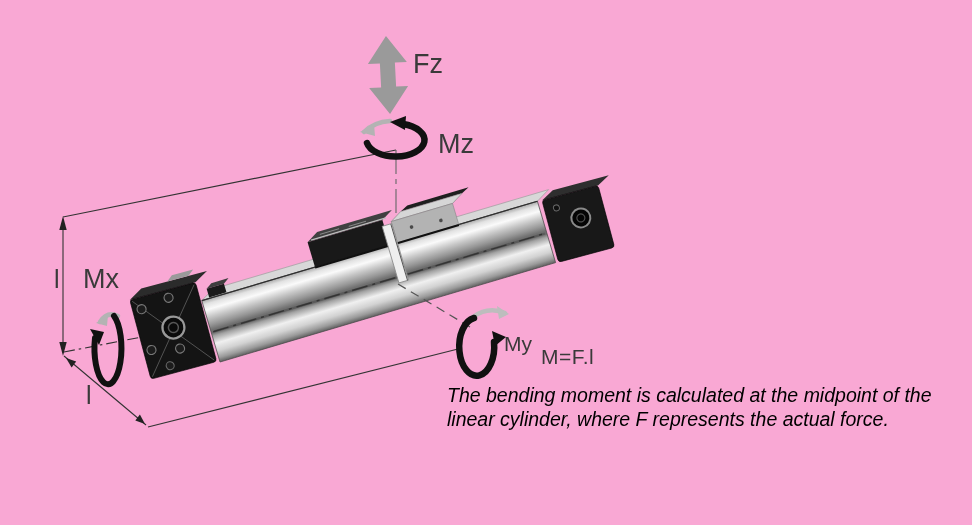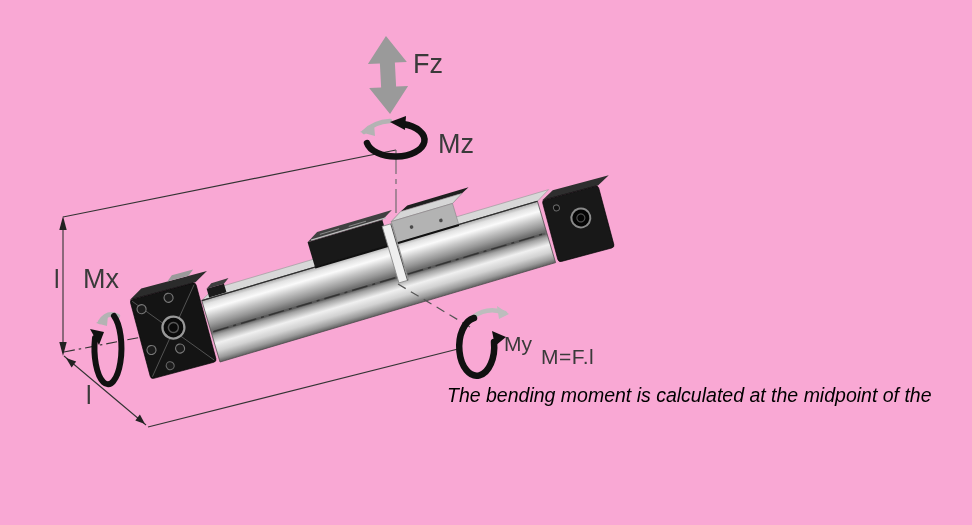--- a/index.html
+++ b/index.html
@@ -142,14 +142,15 @@
   <text class="lbl-big" x="438" y="153">Mz</text>
   <text class="lbl-big" x="83" y="288">Mx</text>
   <text class="lbl-dim" x="54" y="288">l</text>
   <text class="lbl-dim" x="86" y="404">l</text>
   <text class="lbl-mid" x="504" y="351">My</text>
   <text class="lbl-mid" x="541" y="364" letter-spacing="0.5">M=F.l</text>
 </svg>
 
   <div class="caption">
     <div>The bending moment is calculated at the midpoint of the</div>
+    <div>linear cylinder, where F represents the actual force.</div>
   </div>
 </div>
 
 </body></html>

